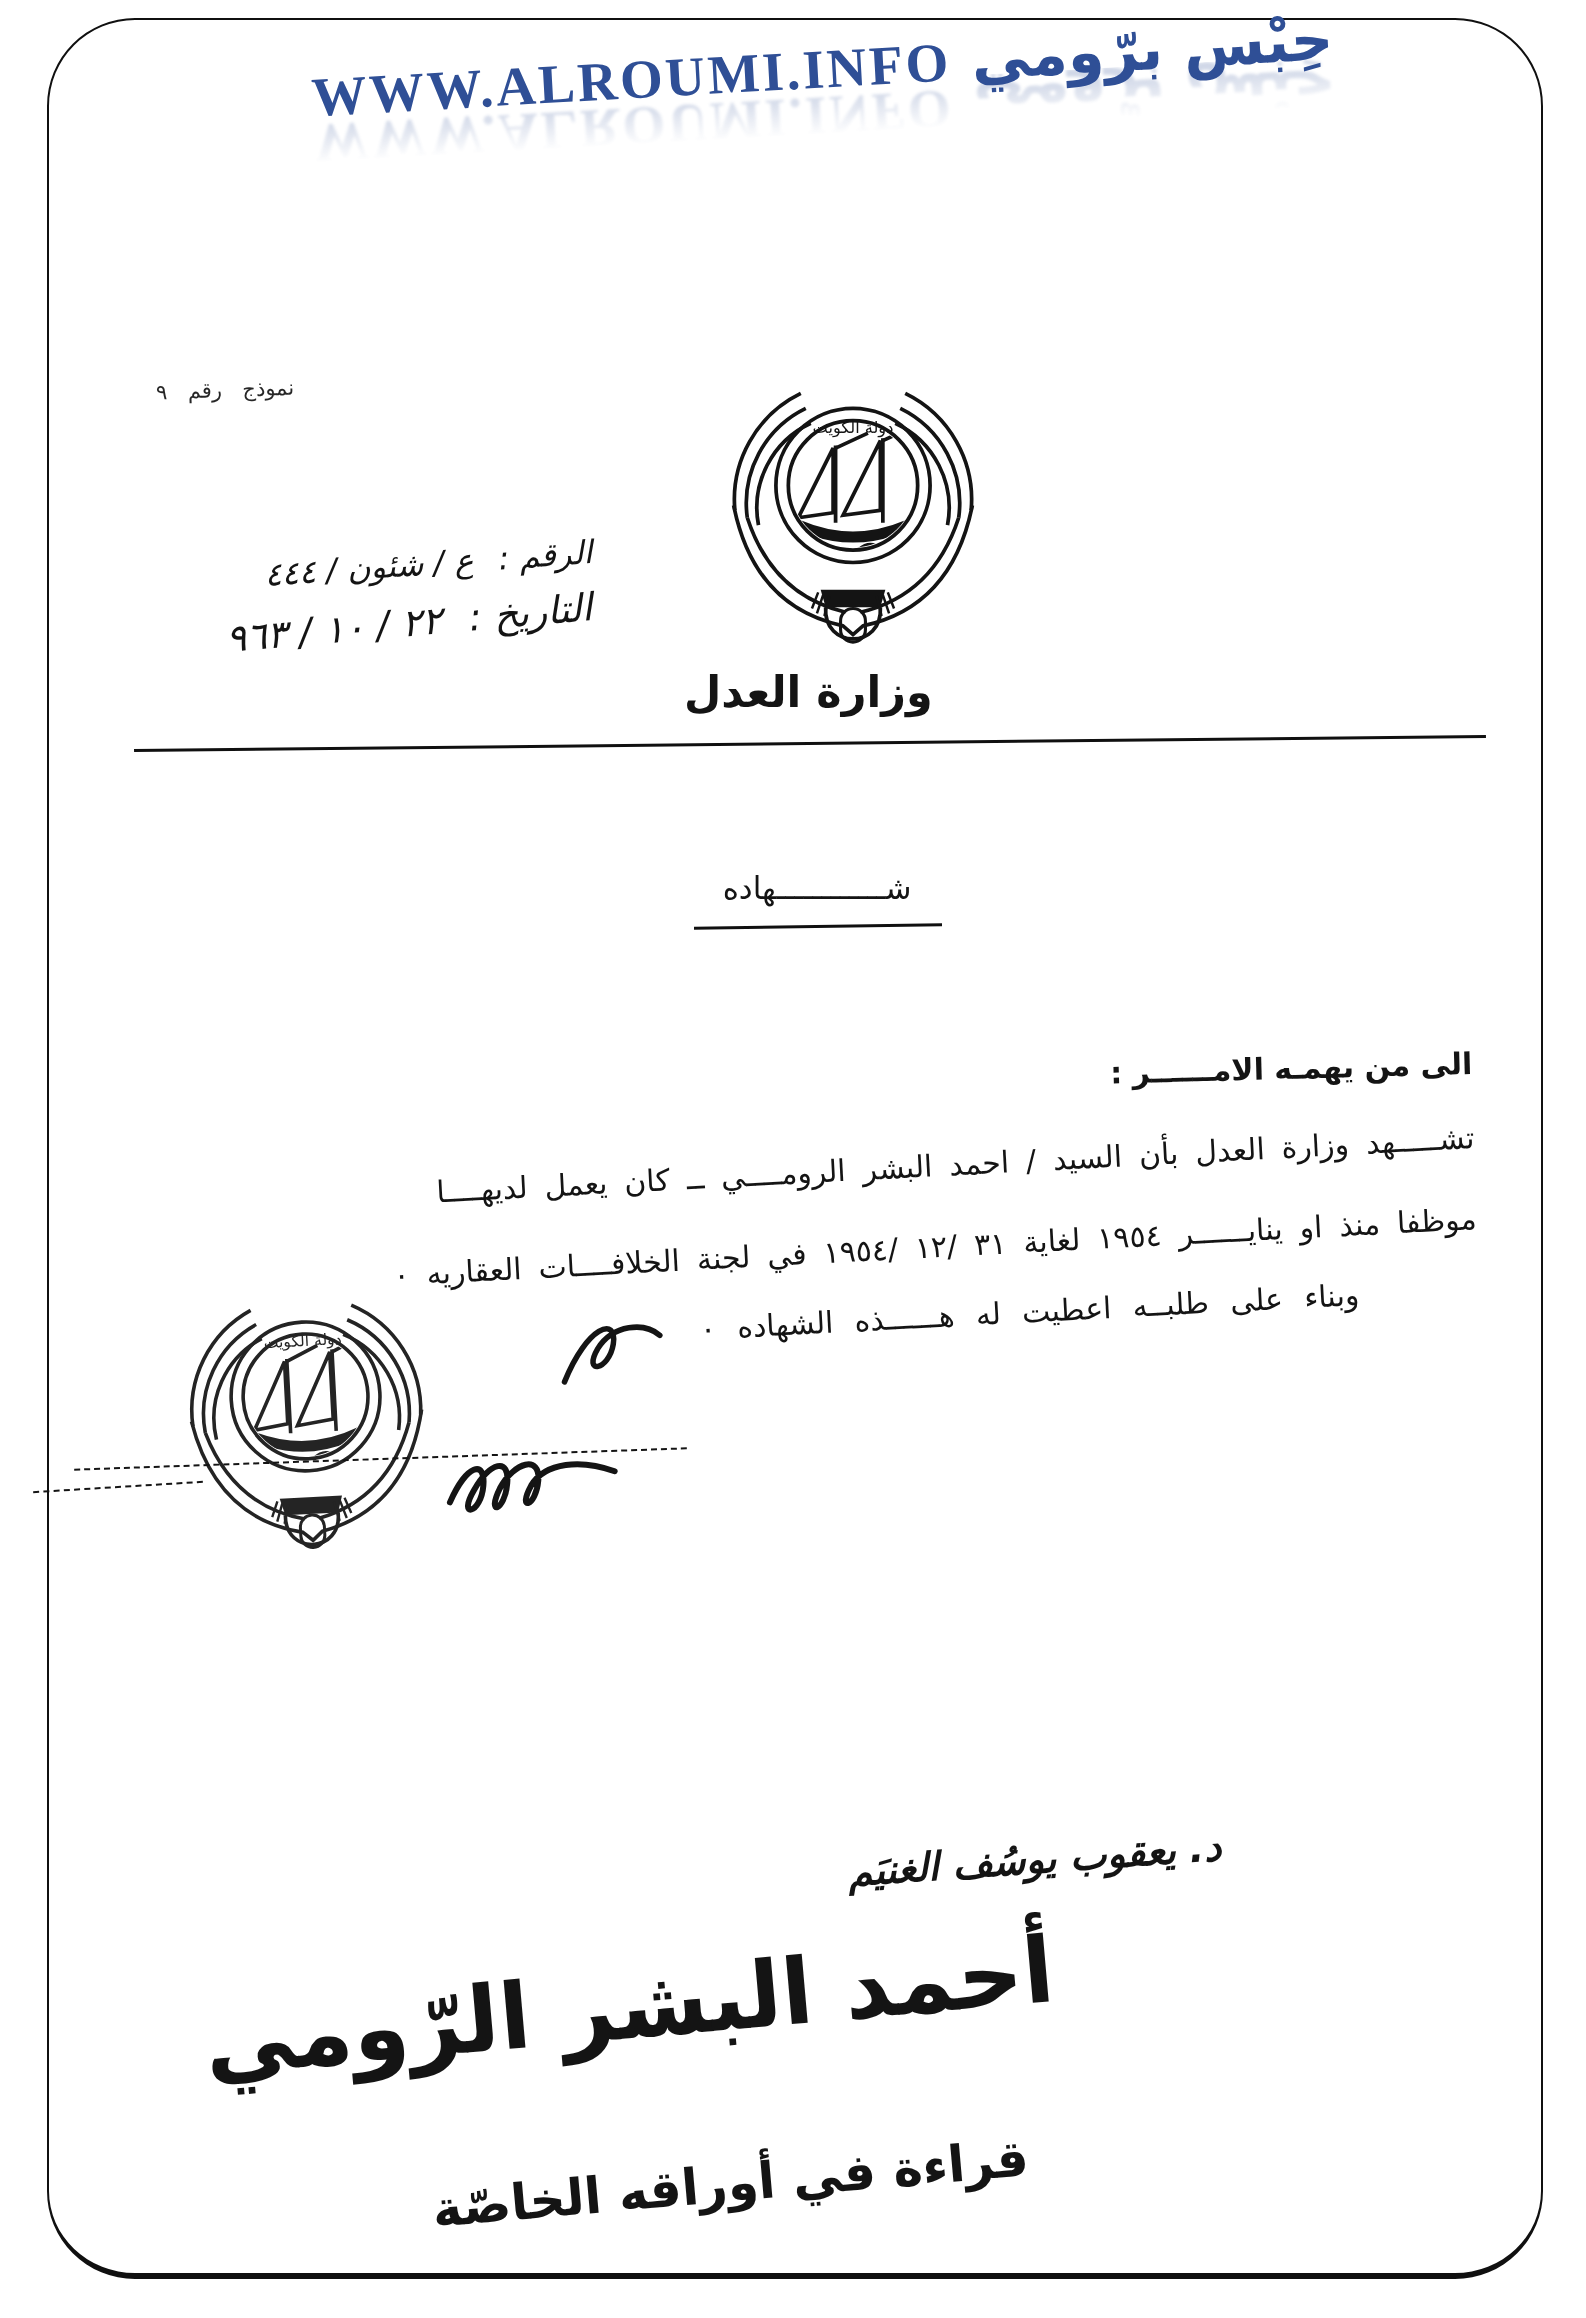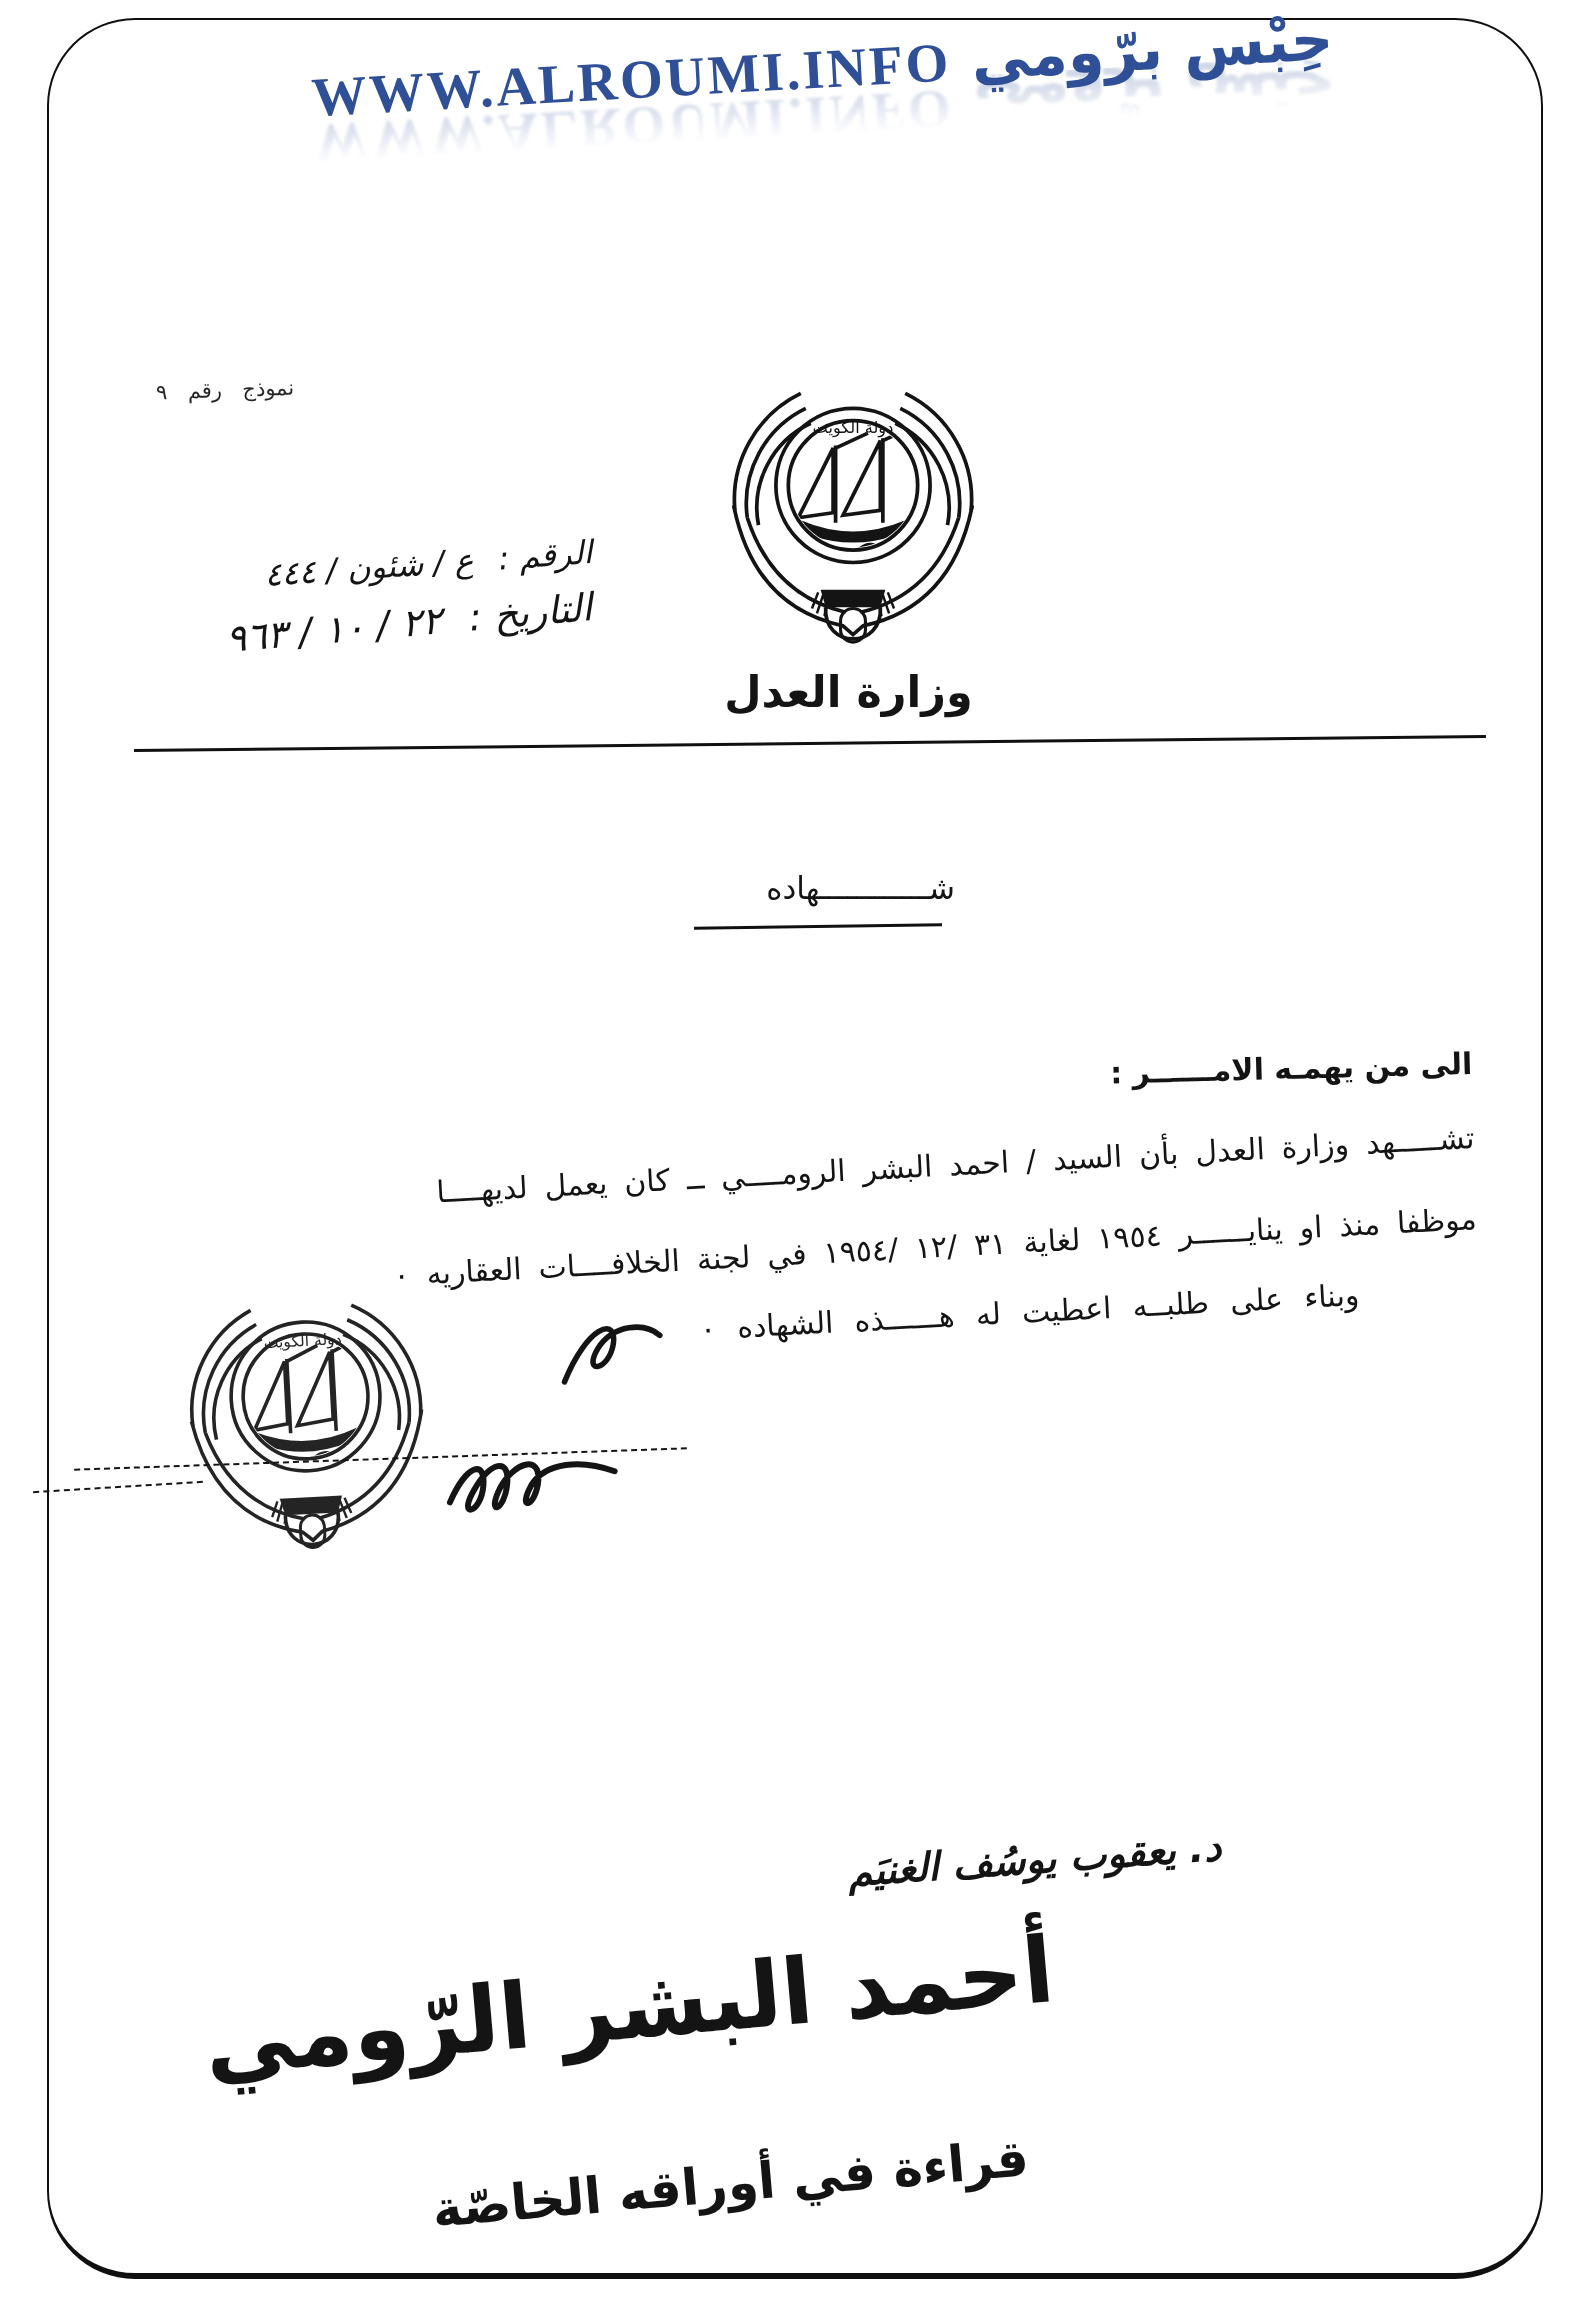--- a/index.html
+++ b/index.html
@@ -26,30 +26,30 @@
     position:absolute;left:156px;top:378px;font-size:21px;word-spacing:13.8px;
     transform:rotate(-2deg);opacity:.92;direction:rtl;
   }
   .ref-block{position:absolute;left:125px;top:533px;width:467px;direction:rtl;}
   .ref-row{white-space:nowrap;font-style:italic;}
   .ref-row.num{font-size:32px;transform:rotate(-4deg);transform-origin:right center;}
   .ref-row.date{font-size:38px;margin-top:13.8px;transform:rotate(-5deg);transform-origin:right center;}
   .ref-label{margin-left:15px;}
   .emblem-main{position:absolute;left:710px;top:371px;width:286px;height:286px;}
   .ministry{
-    position:absolute;left:684px;top:667px;width:329px;text-align:center;
+    position:absolute;left:684px;top:667px;width:329px;text-align:left;
     font-size:43px;font-weight:bold;direction:rtl;
   }
   .rule{
     position:absolute;left:134px;top:742px;width:1352px;height:3.2px;background:#101010;
     transform:rotate(-0.6deg);
   }
   
   .cert-title{
-    position:absolute;left:679px;top:870px;width:276px;text-align:right;
+    position:absolute;left:679px;top:870px;width:276px;text-align:center;
     font-size:31px;direction:rtl;white-space:nowrap;
   }
   .cert-underline{position:absolute;left:694px;top:925px;width:248px;height:2.7px;background:#101010;transform:rotate(-0.8deg);}
   .salutation{
     position:absolute;right:114px;top:1046px;font-size:30px;font-weight:bold;direction:rtl;
     white-space:nowrap;transform:rotate(-1.5deg);transform-origin:right center;
   }
   .body-line{
     position:absolute;font-size:30px;direction:rtl;white-space:nowrap;word-spacing:7.4px;
     transform:rotate(-3deg);transform-origin:right center;

